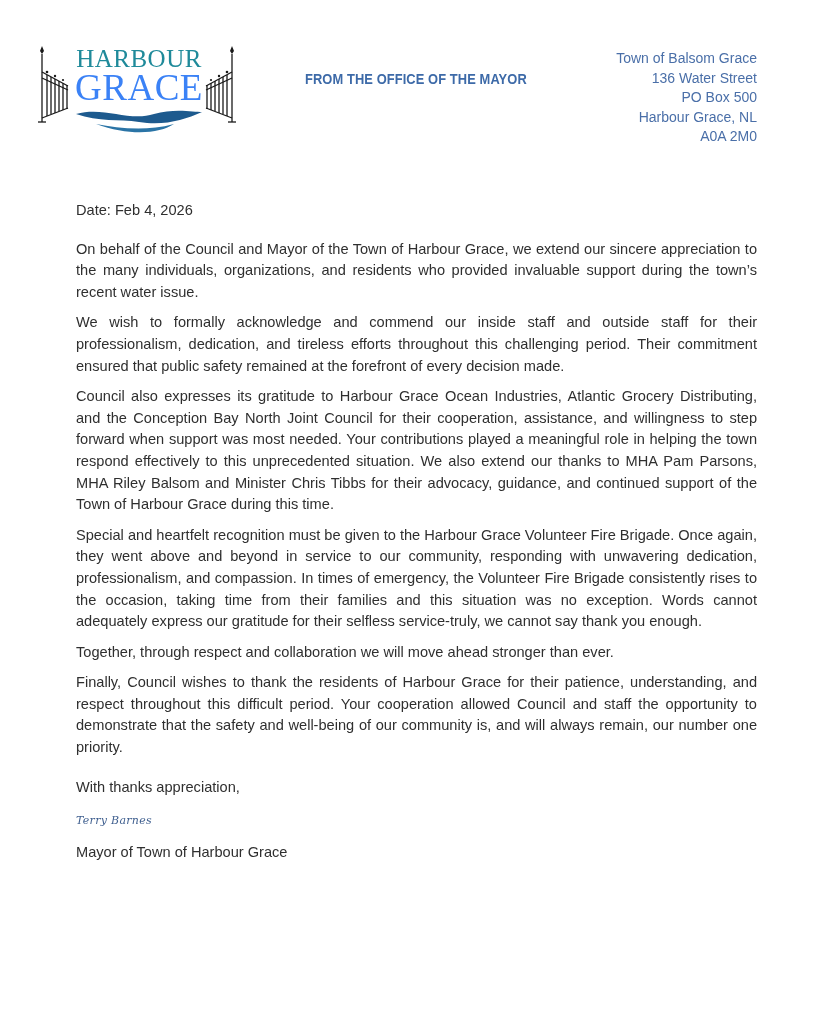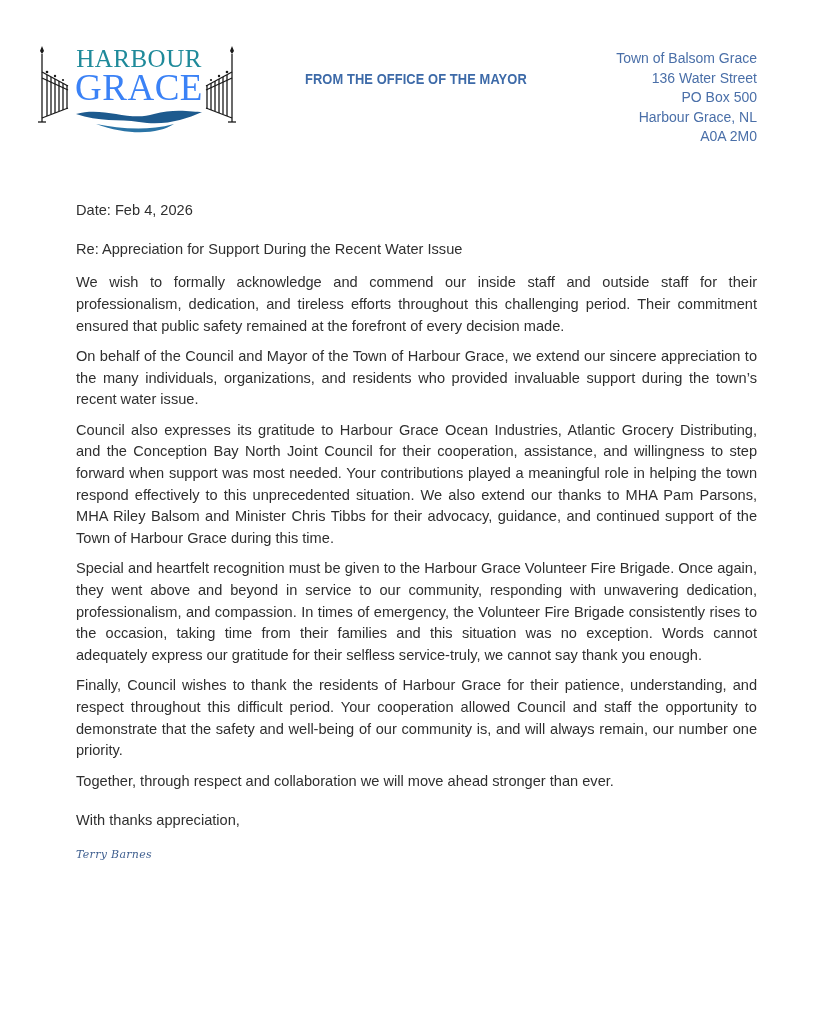--- a/index.html
+++ b/index.html
@@ -88,22 +88,22 @@
     <div>Town of Balsom Grace</div>
     <div>136 Water Street</div>
     <div>PO Box 500</div>
     <div>Harbour Grace, NL</div>
     <div>A0A 2M0</div>
   </div>
 </div>
 
 <div class="body-text">
   <p class="date-line">Date: Feb 4, 2026</p>
-  <p class="re-line">Re: Appreciation for Support During the Recent Water Issue</p>
+  <p>On behalf of the Council and Mayor of the Town of Harbour Grace, we extend our sincere appreciation to the many individuals, organizations, and residents who provided invaluable support during the town’s recent water issue.</p>
   <p>We wish to formally acknowledge and commend our inside staff and outside staff for their professionalism, dedication, and tireless efforts throughout this challenging period. Their commitment ensured that public safety remained at the forefront of every decision made.</p>
-  <p>On behalf of the Council and Mayor of the Town of Harbour Grace, we extend our sincere appreciation to the many individuals, organizations, and residents who provided invaluable support during the town’s recent water issue.</p>
   <p>Council also expresses its gratitude to Harbour Grace Ocean Industries, Atlantic Grocery Distributing, and the Conception Bay North Joint Council for their cooperation, assistance, and willingness to step forward when support was most needed.  Your contributions played a meaningful role in helping the town respond effectively to this unprecedented situation. We also extend our thanks to MHA Pam Parsons, MHA Riley Balsom and Minister Chris Tibbs for their advocacy, guidance, and continued support of the Town of Harbour Grace during this time.</p>
   <p>Special and heartfelt recognition must be given to the Harbour Grace Volunteer Fire Brigade. Once again, they went above and beyond in service to our community, responding with unwavering dedication, professionalism, and compassion. In times of emergency, the Volunteer Fire Brigade consistently rises to the occasion, taking time from their families and this situation was no exception.  Words cannot adequately express our gratitude for their selfless service-truly, we cannot say thank you enough.</p>
+  <p>Together, through respect and collaboration we will move ahead stronger than ever.</p>
   <p>Finally, Council wishes to thank the residents of Harbour Grace for their patience, understanding, and respect throughout this difficult period.  Your cooperation allowed Council and staff the opportunity to demonstrate that the safety and well-being of our community is, and will always remain, our number one priority.</p>
-  <p>Together, through respect and collaboration we will move ahead stronger than ever.</p>
   <p class="closing">With thanks appreciation,</p>
   <p class="signature">Terry Barnes</p>
+  <p>Mayor of Town of Harbour Grace</p>
 </div>
 
 </body></html>

